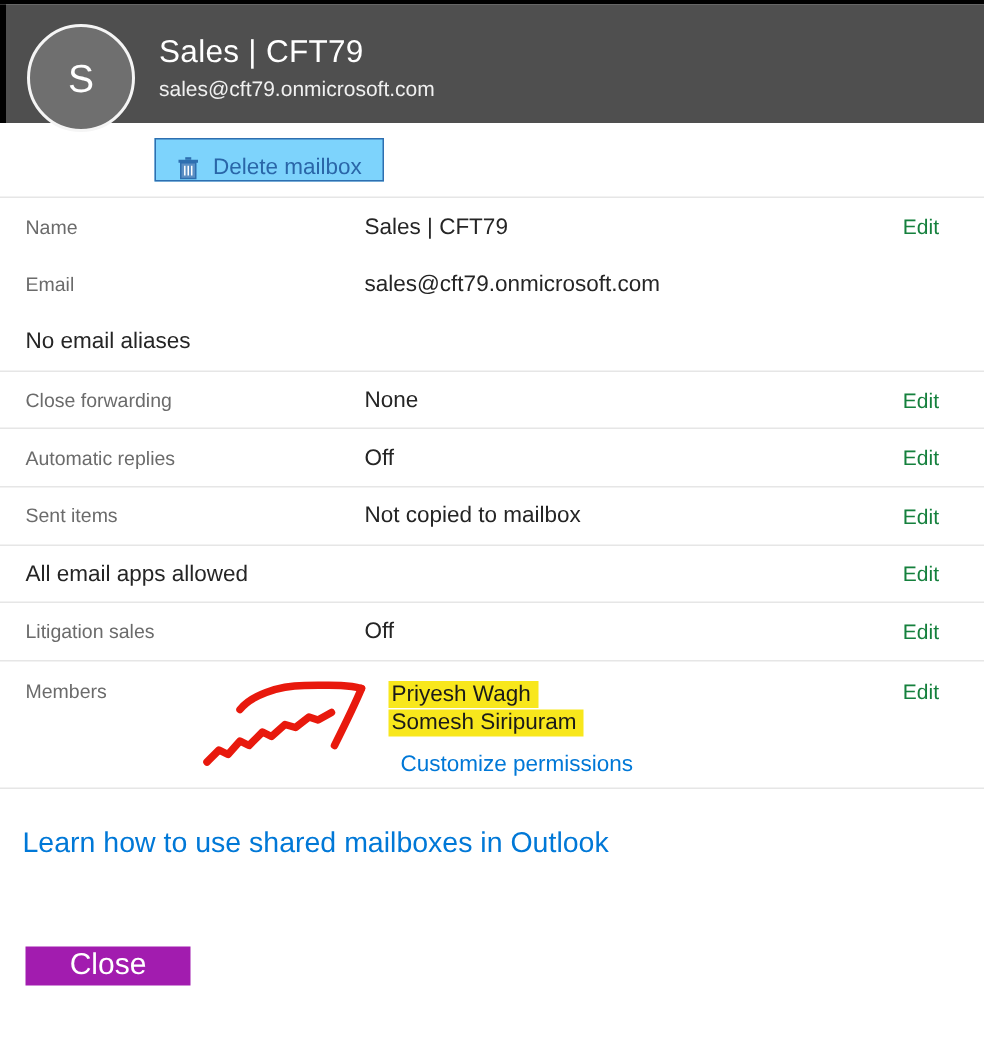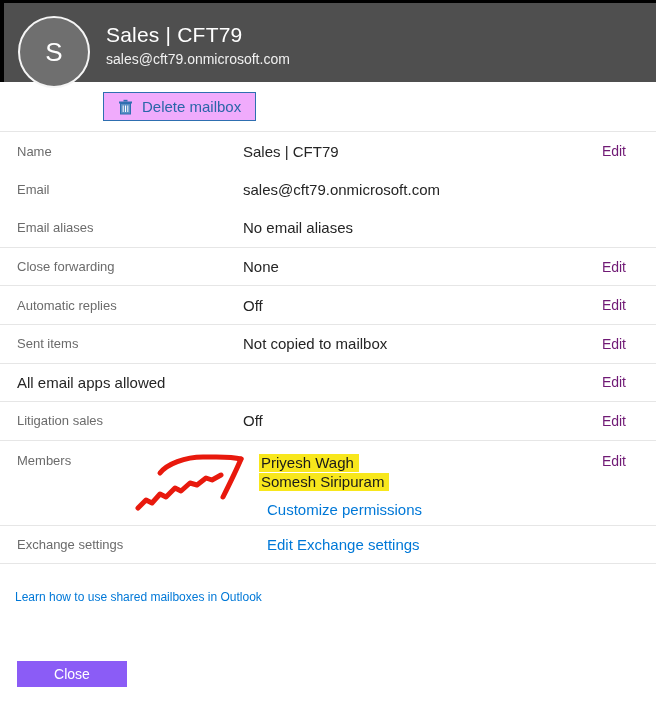--- a/index.html
+++ b/index.html
@@ -14,45 +14,45 @@
   .avatar{width:68px;height:68px;border-radius:50%;background:#6f6f6f;
           border:2px solid #f5f5f5;margin:13px 0 0 14px;flex:0 0 auto;
           display:flex;align-items:center;justify-content:center;}
   .avatar span{color:#ffffff;font-size:26px;font-weight:300;}
   .hdr-text{margin:20px 0 0 16px;}
   .title{color:#ffffff;font-size:21px;font-weight:300;letter-spacing:.2px;}
   .subtitle{color:#f0f0f0;font-size:14px;margin-top:4px;}
 
   
   .toolbar{padding:10px 0 0 103px;height:39px;}
-  .del-btn{display:inline-flex;align-items:center;gap:9px;height:29px;
-           padding:0 14px;background:#f0abfc;border:1px solid #2e6fb0;
+  .del-btn{display:inline-flex;align-items:flex-end;gap:9px;height:29px;
+           padding:0 14px;background:#7dd3fc;border:1px solid #2e6fb0;
            color:#2a66a8;font-size:15px;font-family:inherit;cursor:pointer;}
   .del-btn svg{display:block;}
 
   
   .details{border-top:1px solid #e6e6e6;}
   .row{display:flex;align-items:center;height:38.6px;box-sizing:border-box;
        padding-left:17px;padding-right:30px;}
   .row.bb{border-bottom:1px solid #e6e6e6;}
   .lbl{width:226px;flex:0 0 auto;color:#6b6b6b;font-size:13px;}
   .val{flex:1 1 auto;color:#252525;font-size:15px;}
-  .edit{color:#701a75;font-size:14px;text-decoration:none;cursor:pointer;}
+  .edit{color:#15803d;font-size:14px;text-decoration:none;cursor:pointer;}
   .link{color:#0078d7;font-size:15px;text-decoration:none;cursor:pointer;margin-left:24px;}
 
   .row.members{height:85px;align-items:flex-start;padding-top:12px;}
   .member-line{line-height:19.5px;padding-left:16px;}
   .hl{background:#f8e71c;color:#1a1a1a;padding:0 5px 1px 2px;}
   .perm{display:inline-block;margin-top:9px;}
 
-  .learn{display:block;margin:26px 0 0 15px;color:#0078d7;font-size:12px;
+  .learn{display:block;margin:26px 0 0 15px;color:#0078d7;font-size:19px;
          text-decoration:none;cursor:pointer;width:fit-content;}
 
   .close-btn{display:block;margin:57px 0 0 17px;width:110px;height:26px;
-             background:#8b5cf6;border:none;color:#ffffff;font-size:14px;
+             background:#a21caf;border:none;color:#ffffff;font-size:20px;
              font-family:inherit;cursor:pointer;}
 
   
   .annot{position:absolute;left:0;top:0;width:656px;height:708px;
          pointer-events:none;z-index:6;}
 </style>
 </head>
 <body>
 
 <div class="page">
@@ -92,21 +92,20 @@
       <div class="val">Sales | CFT79</div>
       <a class="edit">Edit</a>
     </div>
 
     <div class="row">
       <div class="lbl">Email</div>
       <div class="val">sales@cft79.onmicrosoft.com</div>
     </div>
 
     <div class="row bb">
-      <div class="lbl">Email aliases</div>
       <div class="val">No email aliases</div>
     </div>
 
     <div class="row bb">
       <div class="lbl">Close forwarding</div>
       <div class="val">None</div>
       <a class="edit">Edit</a>
     </div>
 
     <div class="row bb">
@@ -139,26 +138,20 @@
           <span class="hl">Priyesh Wagh</span>
         </div>
         <div class="member-line">
           <span class="hl">Somesh Siripuram</span>
         </div>
         <a class="link perm">Customize permissions</a>
       </div>
       <a class="edit">Edit</a>
     </div>
 
-    <div class="row bb">
-      <div class="lbl">Exchange settings</div>
-      <div class="val">
-        <a class="link">Edit Exchange settings</a>
-      </div>
-    </div>
 
   </div>
 
   <a class="learn">Learn how to use shared mailboxes in Outlook</a>
 
   <button class="close-btn">Close</button>
 
   <svg class="annot" viewBox="0 0 656 708">
     <g stroke="#e8190d" stroke-width="5" fill="none" stroke-linecap="round" stroke-linejoin="round">
       <path d="M138,508 L146,500 L152,503 L160,494 L166,497 L175,488 L181,491 L190,483 L197,485 L206,478 L212,480 L221,475"></path>

